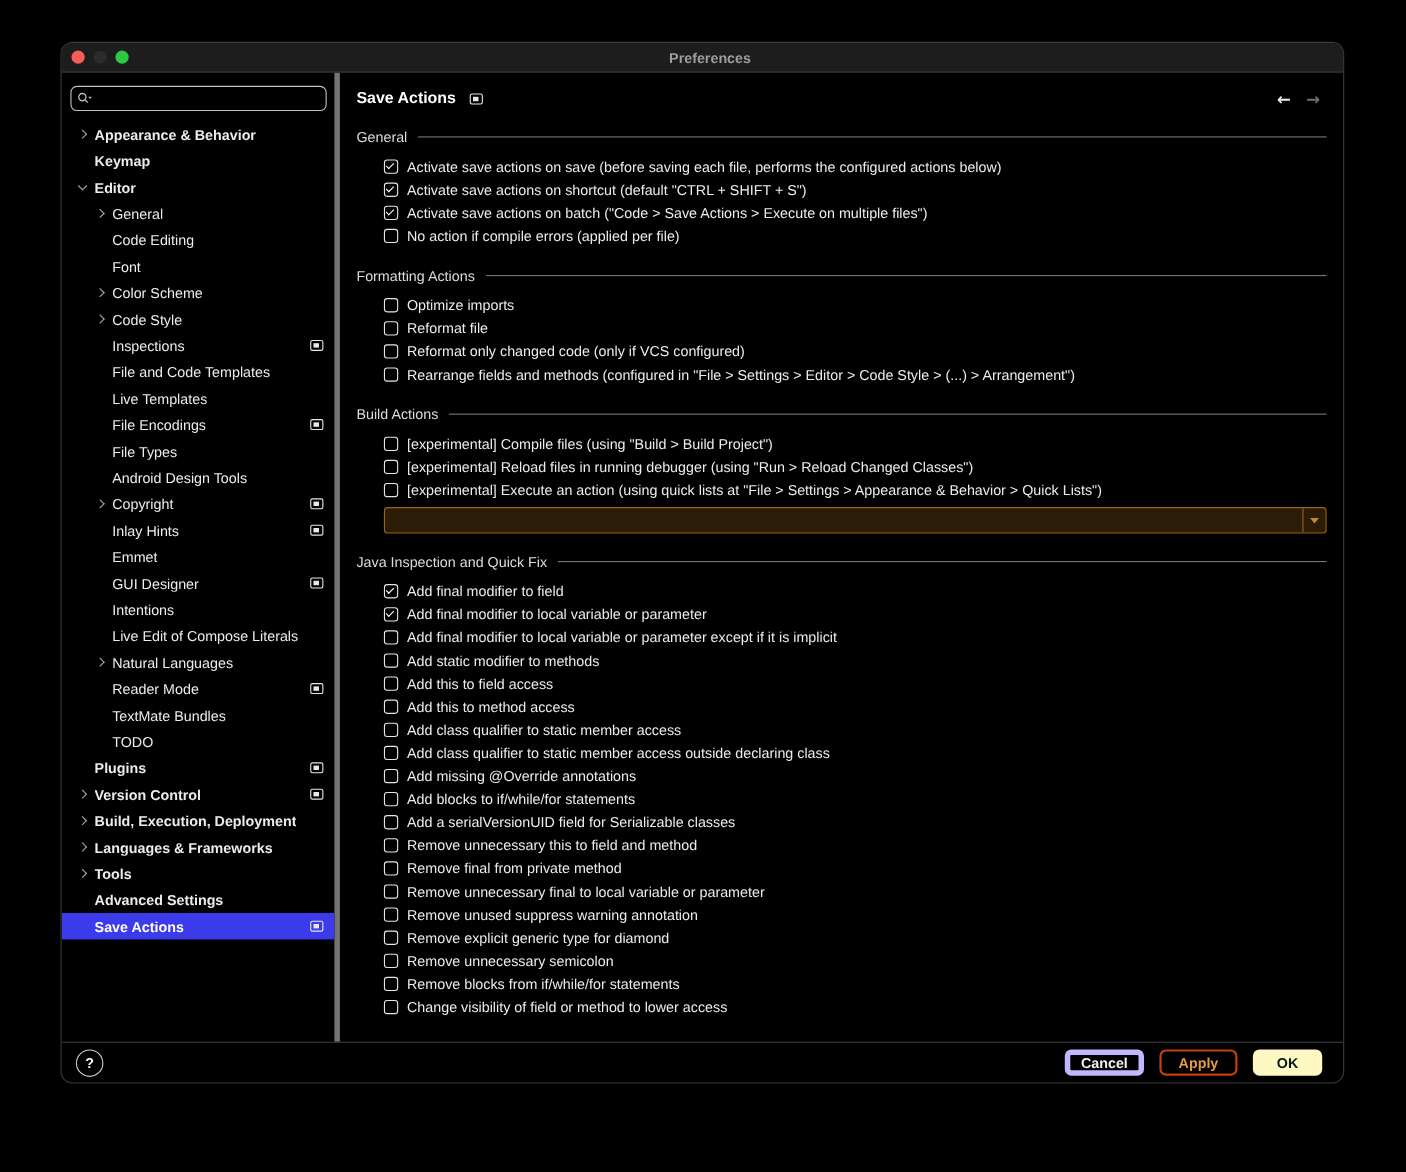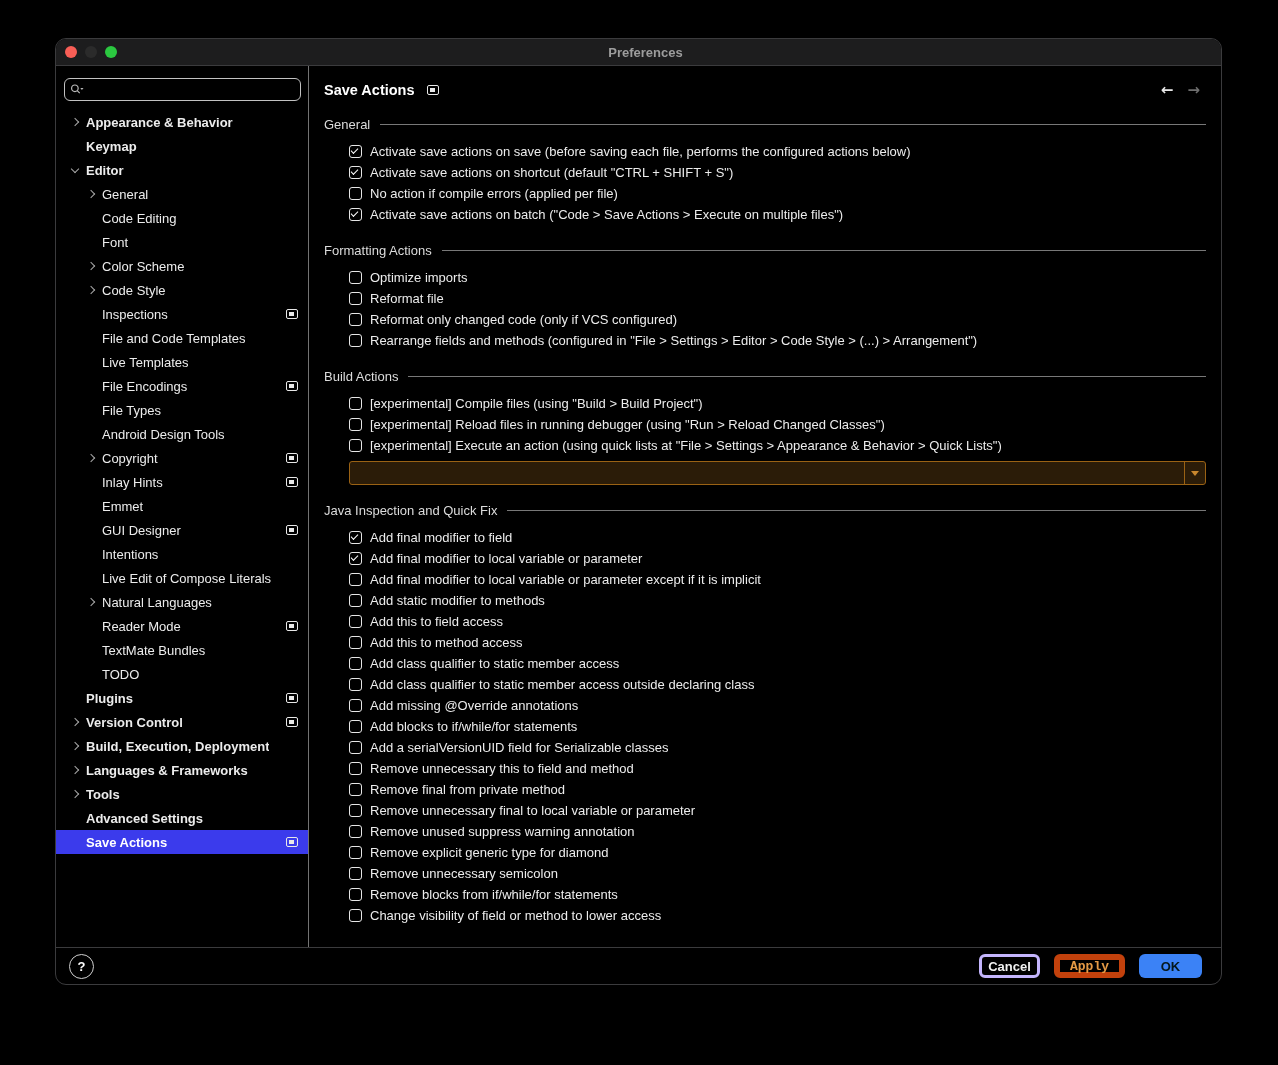--- a/index.html
+++ b/index.html
@@ -17,21 +17,21 @@
   .light { width:12px; height:12px; border-radius:50%; }
   .light.red { background:#f85e56; }
   .light.gray { background:#2b2b2b; }
   .light.green { background:#2bc840; }
   .win-title { position:absolute; left:14px; right:0; text-align:center;
                font-size:13px; font-weight:bold; color:#9d9d9d; }
 
   .middle { flex:1; display:flex; min-height:0; }
 
   
-  .sidebar { width:253px; flex:none; border-right:1px solid #737373; overflow:hidden; }
+  .sidebar { width:253px; flex:none; border-right:5px solid #737373; overflow:hidden; }
   .searchbox { margin:12px 7px 0 8px; height:23px; border:1px solid #c2c2c2;
                border-radius:6px; display:flex; align-items:center; padding:0 5px; }
   .searchbox input { background:transparent; border:none; outline:none; color:#e8e8e8;
                      font-size:12px; width:100%; font-family:inherit; }
   .tree { margin-top:9px; }
   .tree-row { height:24px; display:flex; align-items:center; font-size:13px;
               color:#ececec; padding-right:10px; cursor:default; }
   .tree-row.lvl0 { padding-left:16px; }
   .tree-row.lvl1 { padding-left:32px; }
   .tree-row.bold { font-weight:bold; }
@@ -81,23 +81,23 @@
 
   
   .footer { height:37px; flex:none; border-top:1px solid #3b3b3d; display:flex;
             align-items:center; padding:0 19px 0 13px; }
   .help-btn { width:25px; height:25px; border:1.5px solid #cfcfcf; border-radius:50%;
               color:#fff; display:flex; align-items:center; justify-content:center;
               font-size:13px; font-weight:bold; background:transparent; }
   .footer-buttons { margin-left:auto; display:flex; gap:14px; }
   .btn { height:24px; border-radius:6px; font-size:13px; font-weight:600;
          display:flex; align-items:center; justify-content:center; }
-  .btn-cancel { width:61px; border:3px solid #c4b5fd; color:#f0f0f0; background:transparent; }
-  .btn-apply  { width:71px; border:6px solid #c2410c; color:#e59a45; background:transparent;font-family:Liberation Mono, monospace; }
-  .btn-ok     { width:63px; background:#3b82f6; color:#05181c; border:none; }
+  .btn-cancel { width:72px; border:5px solid #c4b5fd; color:#f0f0f0; background:transparent; }
+  .btn-apply  { width:71px; border:2px solid #c2410c; color:#e59a45; background:transparent; }
+  .btn-ok     { width:63px; background:#fef9c3; color:#05181c; border:none; }
 </style>
 </head>
 <body>
 
 <div class="window">
 
   <div class="titlebar">
     <div class="lights">
       <div class="light red"></div>
       <div class="light gray"></div>
@@ -292,26 +292,26 @@
             </div>
             <div class="cb-row">
               <span class="checkbox checked"></span>
               <span class="cb-label">Activate save actions on save (before saving each file, performs the configured actions below)</span>
             </div>
             <div class="cb-row">
               <span class="checkbox checked"></span>
               <span class="cb-label">Activate save actions on shortcut (default "CTRL + SHIFT + S")</span>
             </div>
             <div class="cb-row">
-              <span class="checkbox"></span>
-              <span class="cb-label">No action if compile errors (applied per file)</span>
-            </div>
-            <div class="cb-row">
               <span class="checkbox checked"></span>
               <span class="cb-label">Activate save actions on batch ("Code &gt; Save Actions &gt; Execute on multiple files")</span>
+            </div>
+            <div class="cb-row">
+              <span class="checkbox"></span>
+              <span class="cb-label">No action if compile errors (applied per file)</span>
             </div>
           </div>
           <div class="section">
             <div class="section-head">
               <span class="section-title">Formatting Actions</span>
               <div class="section-line"></div>
             </div>
             <div class="cb-row">
               <span class="checkbox"></span>
               <span class="cb-label">Optimize imports</span>

